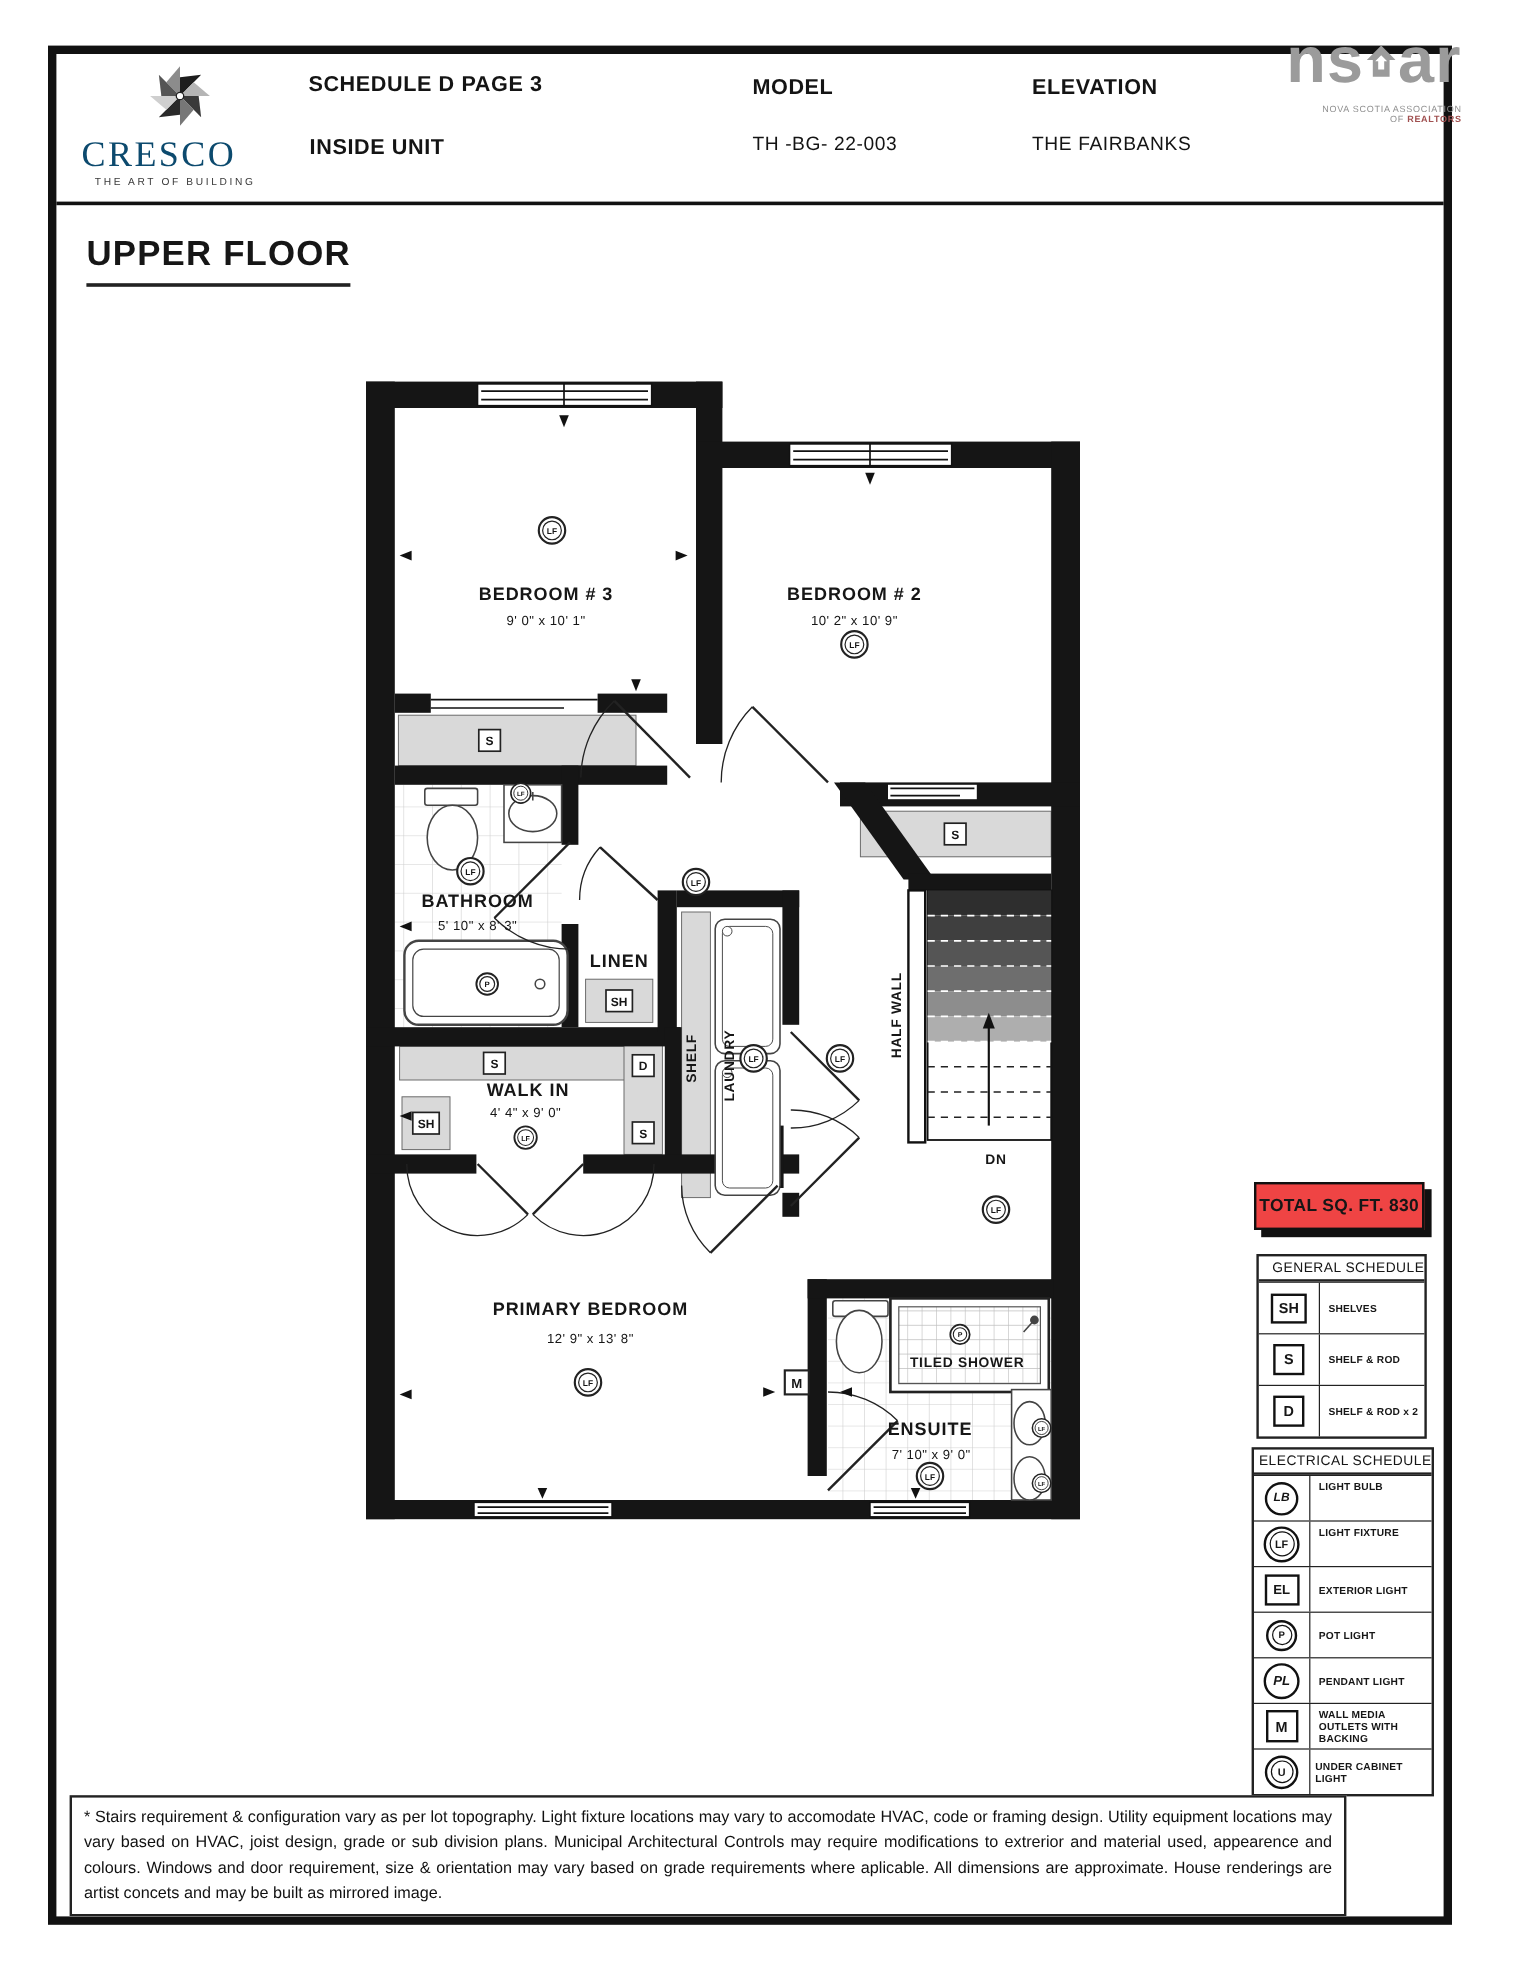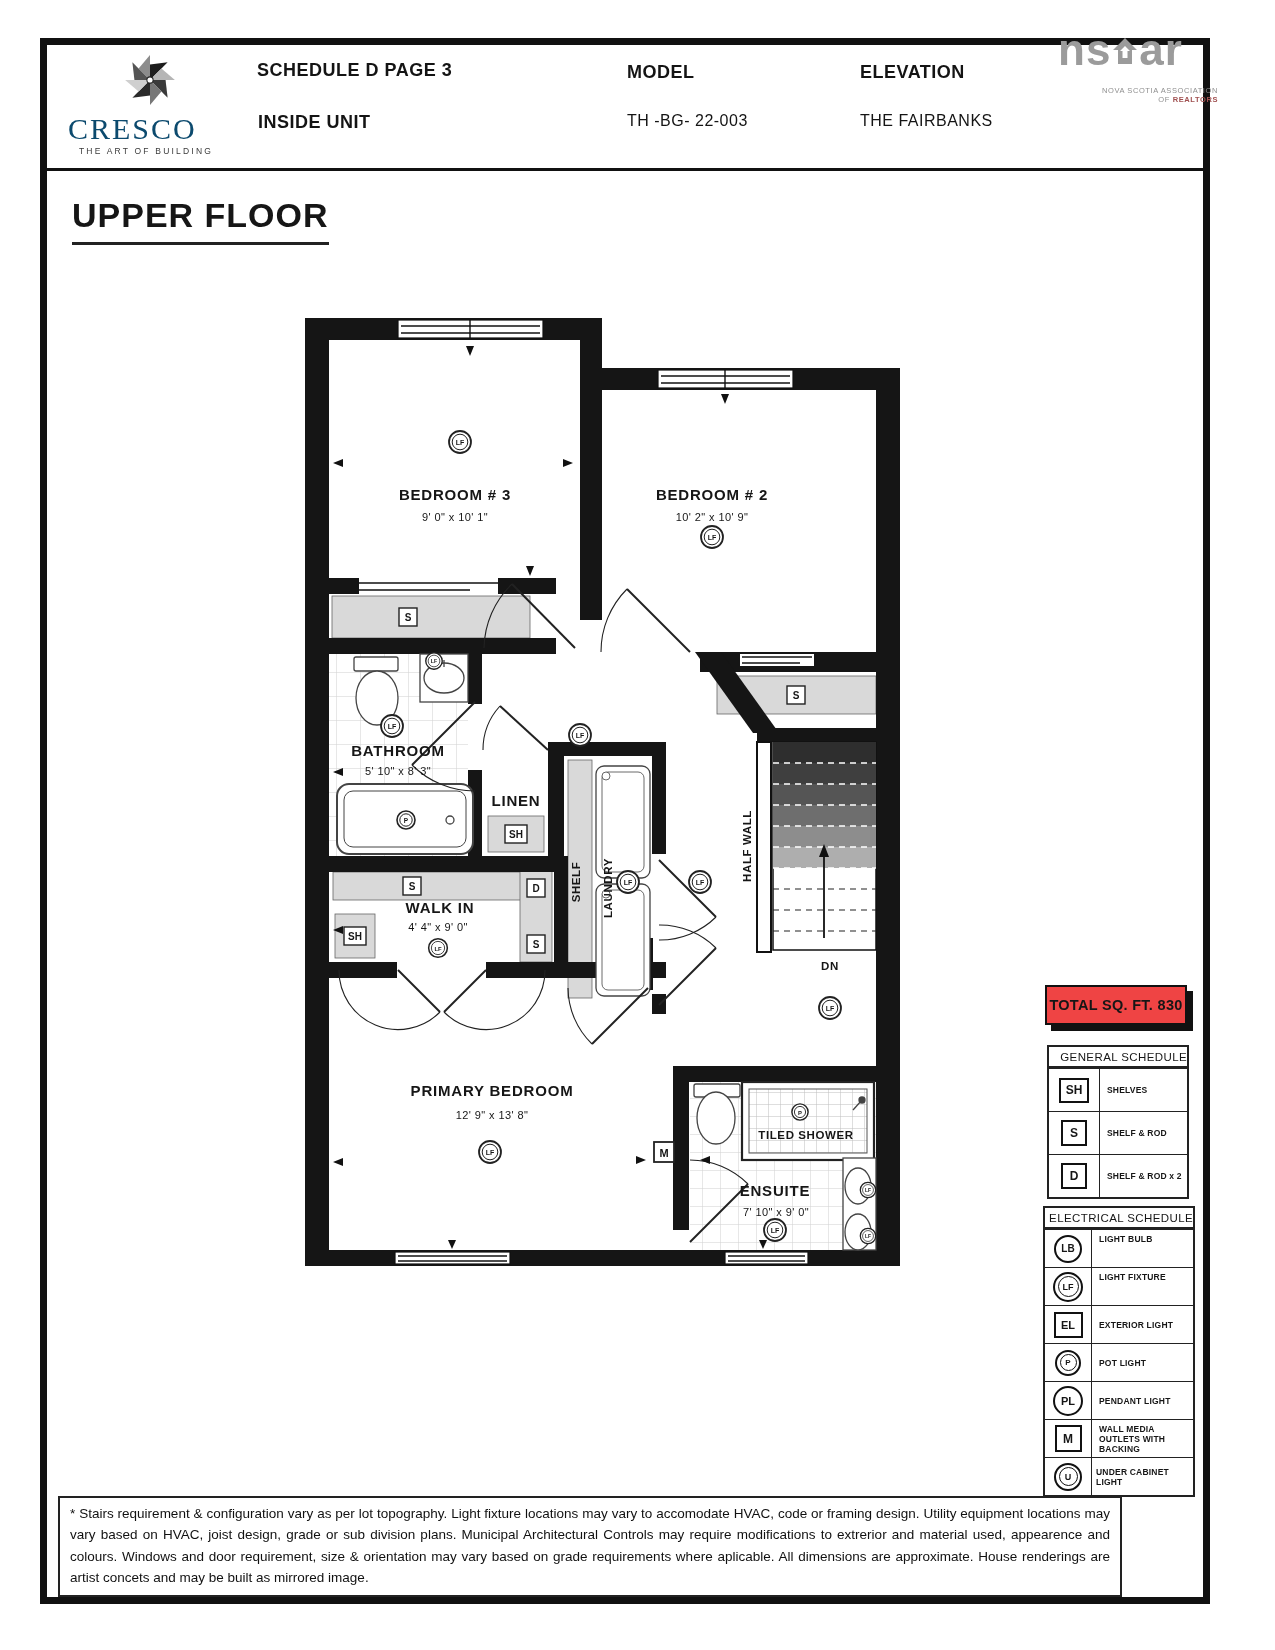--- a/index.html
+++ b/index.html
@@ -9,26 +9,26 @@
   
   .page-border{left:40px;top:38px;width:1156px;height:1552px;border:7px solid #111;}
   .header-rule{left:47px;top:168px;width:1156px;height:3px;background:#111;}
   .brand-name{left:68px;top:112px;width:156px;
       font-family:"Liberation Serif",serif;font-size:30px;letter-spacing:2px;color:#0c4a6e;}
   .brand-tag{left:68px;top:146px;width:156px;text-align:center;font-size:8.5px;
       letter-spacing:2.2px;color:#3a3a3a;}
   .hd-big{font-size:18px;font-weight:600;letter-spacing:.5px;color:#141414;}
   .hd-val{font-size:16px;font-weight:500;letter-spacing:.5px;color:#141414;}
   .nsar{left:1058px;top:28px;width:160px;text-align:right;color:#9b9b9b;}
-  .nsar-row{font-size:44px;font-weight:bold;line-height:44px;letter-spacing:1px;
-      display:flex;align-items:flex-end;justify-content:flex-start;gap:2px;}
+  .nsar-row{font-size:54px;font-weight:bold;line-height:44px;letter-spacing:1px;
+      display:flex;align-items:flex-end;justify-content:flex-end;gap:2px;}
   .nsar-sub1{font-size:7.5px;letter-spacing:.6px;color:#8f8f8f;margin-top:14px;}
   .nsar-sub2{font-size:7.5px;letter-spacing:.6px;color:#8f8f8f;}
   .nsar-sub2 b{color:#a05050;}
-  .page-title{left:72px;top:196px;font-size:34px;font-weight:600;letter-spacing:1px;
+  .page-title{left:72px;top:196px;font-size:29px;font-weight:600;letter-spacing:1px;
       border-bottom:3px solid #222;padding-bottom:7px;}
   
   .total-box{left:1045px;top:985px;width:138px;height:36px;border:2.5px solid #111;
       background:#ef4444;box-shadow:6px 6px 0 #111;font-size:14.5px;font-weight:600;
       display:flex;align-items:center;justify-content:center;letter-spacing:.3px;}
   .sched{border:2px solid #222;background:#fff;}
   .sched-title{border-bottom:2px solid #222;font-size:11.5px;font-weight:400;
       text-align:right;letter-spacing:.4px;padding:4px 0 3px;}
   .sched-row{display:flex;border-top:1.5px solid #222;align-items:center;}
   .sched-row:first-of-type{border-top:none;}
@@ -36,21 +36,21 @@
       align-self:stretch;border-right:1.5px solid #222;flex:none;}
   .lbl-cell{flex:1;font-size:8.5px;font-weight:600;letter-spacing:.2px;padding:4px 2px 4px 7px;}
   .gen{left:1047px;top:1045px;width:138px;}
   .gen .sched-row{height:42px;}
   .elec{left:1043px;top:1206px;width:148px;}
   .elec .sched-row{height:37px;}
   .elec .tag-cell{width:46px;}
   .sq{border:2px solid #111;display:flex;align-items:center;justify-content:center;
       font-weight:600;background:#fff;}
   .circ{border:2.2px solid #111;border-radius:50%;display:flex;align-items:center;
-      justify-content:center;font-weight:600;}
+      justify-content:center;font-weight:600;font-style:italic;}
   .dbl-outer{border:2px solid #111;border-radius:50%;display:flex;align-items:center;
       justify-content:center;}
   .dbl-inner{border:1.4px solid #111;border-radius:50%;display:flex;align-items:center;
       justify-content:center;font-weight:600;}
   
   .footer-box{left:58px;top:1496px;width:1040px;border:2px solid #222;
       padding:5px 10px 7px;font-size:13.5px;line-height:1.58;color:#111;
       text-align:justify;background:#fff;}
   
   svg text{font-family:"Liberation Sans",sans-serif;fill:#161616;}

